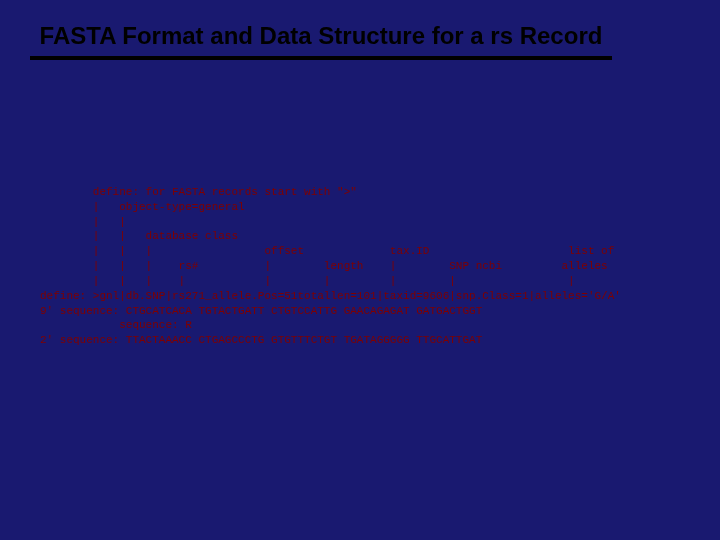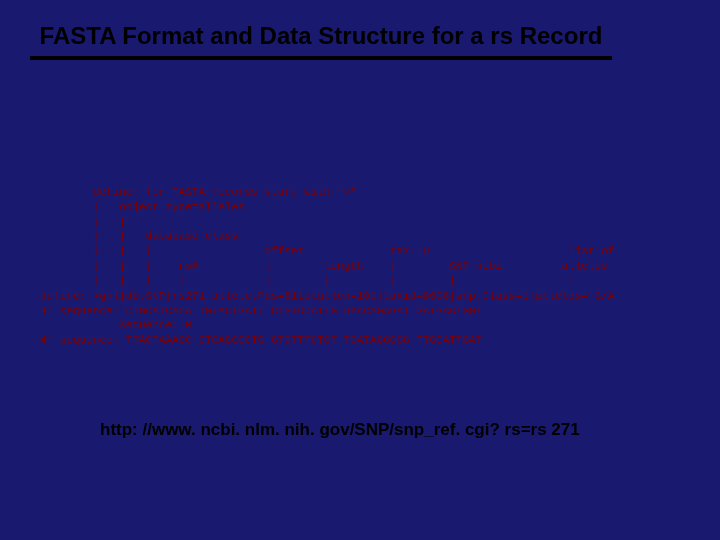--- a/index.html
+++ b/index.html
@@ -52,25 +52,24 @@
 </style>
 </head>
 <body>
 
 <div class="slide">
   <div class="title">FASTA Format and Data Structure for a rs Record</div>
   <div class="rule"></div>
 
   <div class="code">
 <span>        define: for FASTA records start with "&gt;"</span>
-<span>        |   object-type=alleles</span>
+<span>        |   object-type=general</span>
 <span>        |   |</span>
 <span>        |   |   database class</span>
 <span>        |   |   |                 offset             tax.ID                     list of</span>
 <span>        |   |   |    rs#          |        length    |        SNP ncbi         alleles</span>
 <span>        |   |   |    |            |        |         |        |                 |</span>
 <span>define: &gt;gnl|db.SNP|rs271_allele.Pos=51totallen=101|taxid=9606|snp.Class=1|alleles='G/A'</span>
-<span>4' sequence: CTGCATCACA TGTACTGATT CTGTCCATTG GAACAGAGAT GATGACTGGT</span>
+<span>9' sequence: CTGCATCACA TGTACTGATT CTGTCCATTG GAACAGAGAT GATGACTGGT</span>
 <span>            sequence: R</span>
-<span>4' sequence: TTACTAAACC CTGAGCCCTG GTGTTTCTGT TGATAGGGGG TTGCATTGAT</span></div>
+<span>2' sequence: TTACTAAACC CTGAGCCCTG GTGTTTCTGT TGATAGGGGG TTGCATTGAT</span></div>
 
-  <div class="url">http: //www. ncbi. nlm. nih. gov/SNP/snp_ref. cgi? rs=rs 271</div>
 </div>
 
 </body></html>

